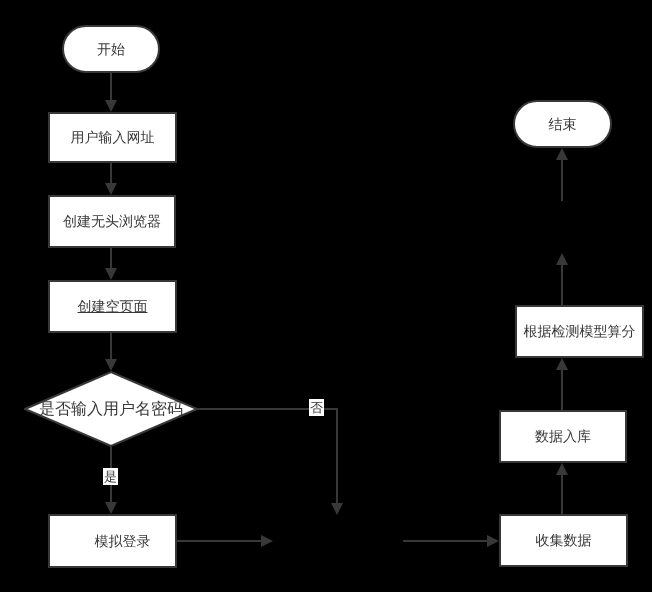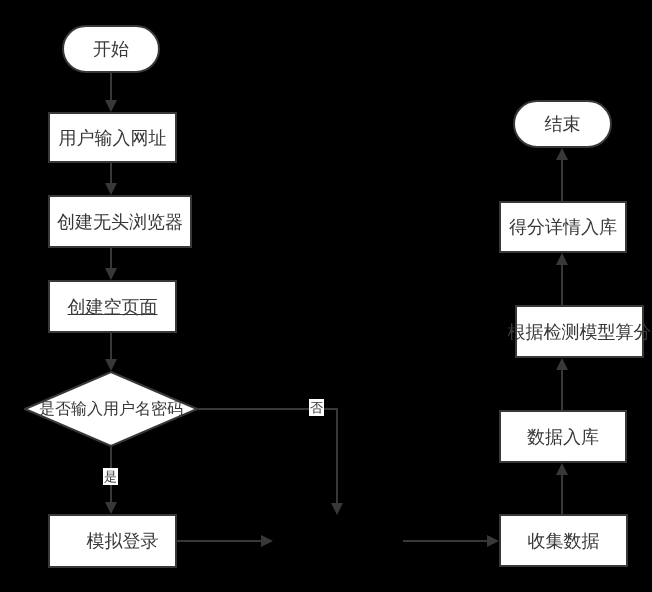--- a/index.html
+++ b/index.html
@@ -2,21 +2,21 @@
 <html style="--bg: #000000; --fill: #ffffff; --stroke: #383838; --text: #383838;"><head>
 <meta charset="utf-8">
 <style>
   html,body{margin:0;padding:0;}
   body{width:652px;height:592px;background:var(--bg,#000);overflow:hidden;}
   .canvas{position:relative;width:652px;height:592px;background:var(--bg,#000);
           font-family:"DejaVu Sans","Liberation Sans",sans-serif;}
   .node{position:absolute;box-sizing:border-box;background:var(--fill,#fff);
         border:2px solid var(--stroke,#383838);color:var(--text,#383838);
         display:flex;align-items:center;justify-content:center;
-        font-size:18px;line-height:1.2;text-align:center;white-space:nowrap;}
+        font-size:14px;line-height:1.2;text-align:center;white-space:nowrap;}
   .stadium{border-radius:24px;}
   .diamond-wrap{position:absolute;}
   .diamond-wrap svg{display:block;}
   .diamond-label{position:absolute;left:0;top:0;width:100%;height:100%;
         display:flex;align-items:center;justify-content:center;
         color:var(--text,#383838);font-size:16px;white-space:nowrap;}
   .vline{position:absolute;width:2px;background:var(--stroke,#383838);}
   .hline{position:absolute;height:2px;background:var(--stroke,#383838);}
   .arrow{position:absolute;width:0;height:0;}
   .arrow.down{border-left:6px solid transparent;border-right:6px solid transparent;
@@ -30,41 +30,40 @@
 </style>
 </head>
 <body>
 
 <div class="canvas">
 
   <div class="node stadium" style="left:62px;top:25px;width:98px;height:48px;">开始</div>
 
   <div class="node" style="left:48px;top:112px;width:129px;height:51px;">用户输入网址</div>
 
-  <div class="node" style="left:48px;top:195px;width:144px;height:53px;">创建无头浏览器</div>
+  <div class="node" style="left:48px;top:195px;width:128px;height:53px;">创建无头浏览器</div>
 
   <div class="node" style="left:48px;top:280px;width:129px;height:53px;text-decoration:underline;">创建空页面</div>
 
   <div class="diamond-wrap" style="left:24px;top:371px;width:174px;height:76px;">
     <svg width="174" height="76" viewBox="0 0 174 76">
       <polygon points="87,1 173,38 87,75 1,38" style="fill:var(--fill,#fff);stroke:var(--stroke,#383838);stroke-width:2"></polygon>
     </svg>
     <div class="diamond-label">是否输入用户名密码</div>
   </div>
 
   <div class="node" style="left:48px;top:514px;width:129px;height:54px;padding-left:20px;">模拟登录</div>
 
 
   <div class="node" style="left:499px;top:514px;width:129px;height:53px;">收集数据</div>
 
   <div class="node" style="left:499px;top:410px;width:128px;height:53px;">数据入库</div>
 
   <div class="node" style="left:499px;top:305px;width:129px;height:53px;margin-left:16px;">根据检测模型算分</div>
 
-  <div class="node" style="left:499px;top:201px;width:128px;height:52px;">得分详情入库</div>
 
   <div class="node stadium" style="left:513px;top:100px;width:99px;height:48px;">结束</div>
 
   <div class="vline" style="left:110px;top:73px;height:27px;"></div>
   <div class="arrow down" style="left:105px;top:100px;"></div>
 
   <div class="vline" style="left:110px;top:163px;height:20px;"></div>
   <div class="arrow down" style="left:105px;top:183px;"></div>
 
   <div class="vline" style="left:110px;top:248px;height:20px;"></div>

